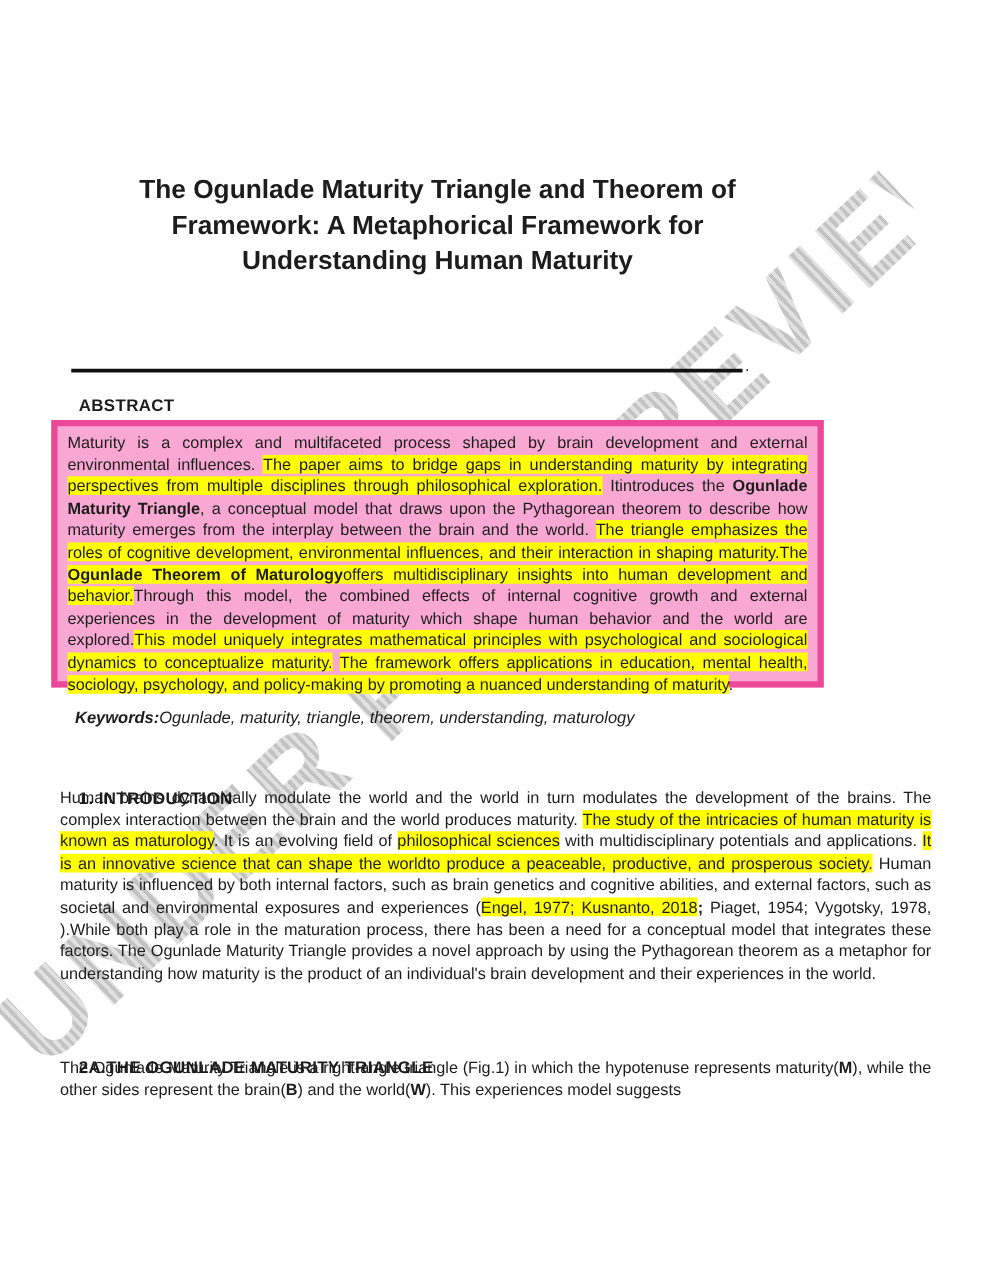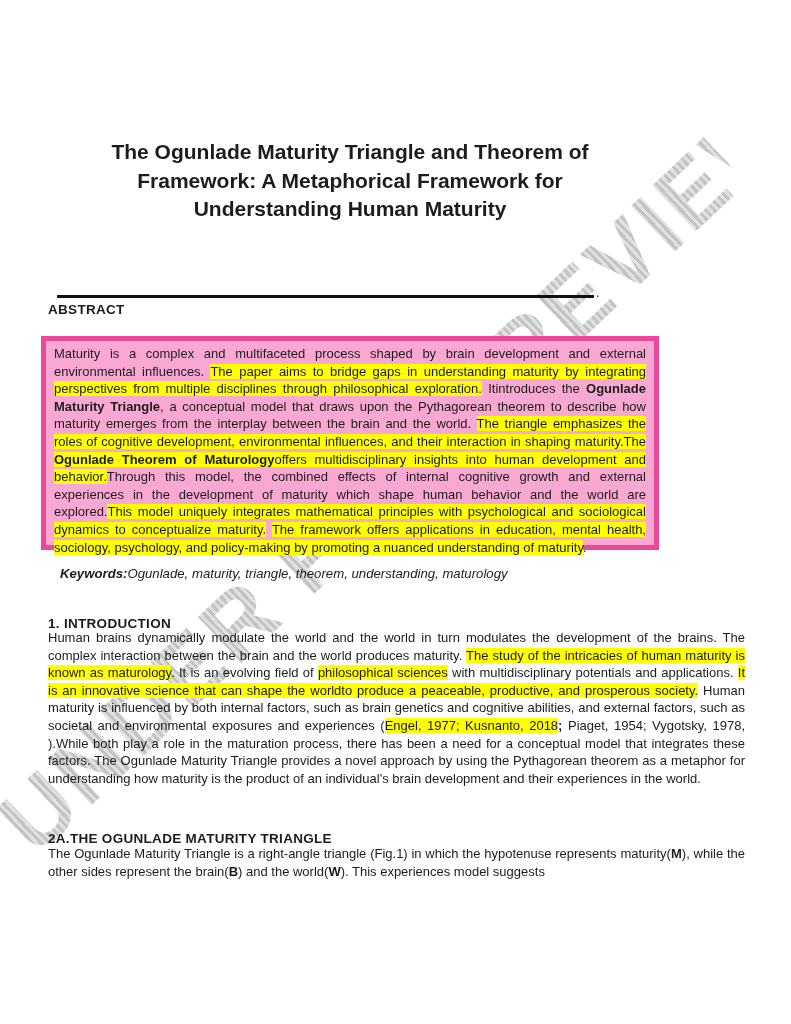--- a/index.html
+++ b/index.html
@@ -56,21 +56,21 @@
   .rule-period{
     position:absolute;
     left:596px; top:285px;
     font-size:13px;
   }
   .heading{
     position:absolute;
     font-size:13.5px;
     font-weight:bold;
     letter-spacing:.3px;
-    margin:0;
+    margin:15px;
     text-align:center;
   }
   .abstract-heading{left:48px; top:302px;}
   .abstract-box{
     position:absolute;
     left:41px; top:336px;
     width:618px; height:214px;
     box-sizing:border-box;
     background:#f9a8d4;
     border:5px solid #ec4899;

